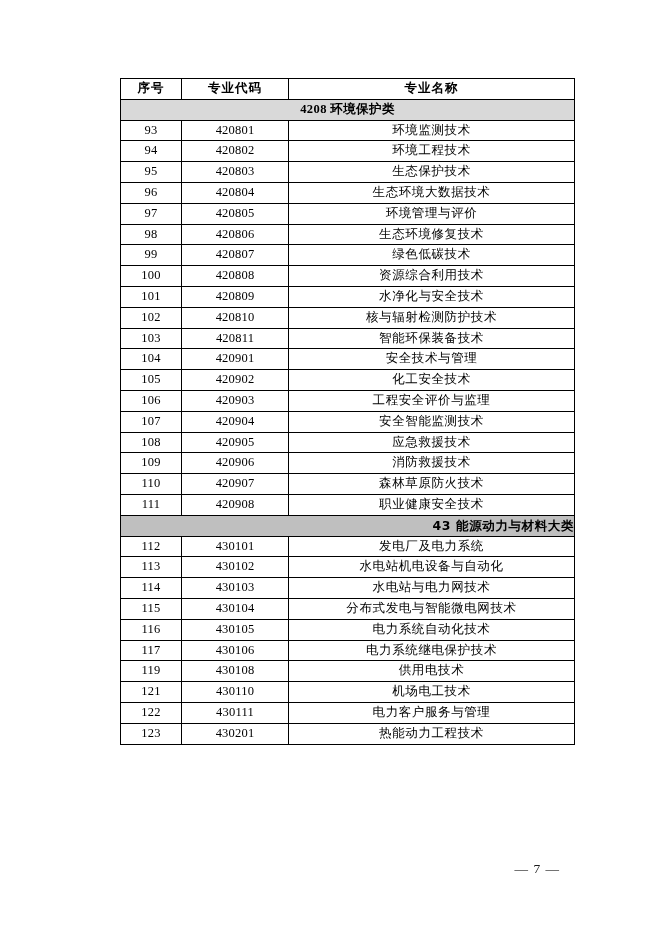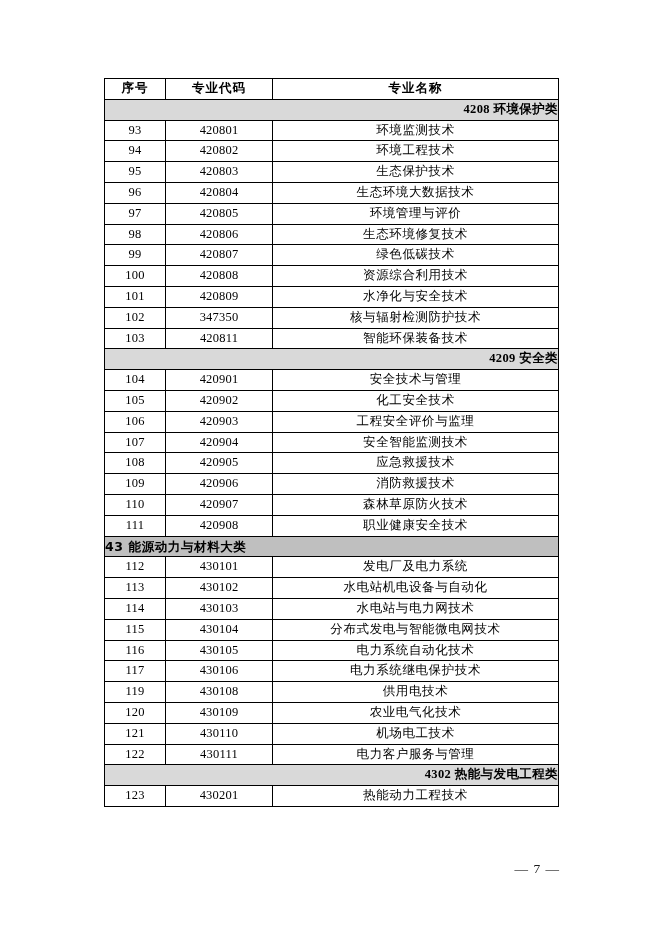--- a/index.html
+++ b/index.html
@@ -16,21 +16,21 @@
     overflow: hidden;
   }
   #page {
     position: absolute;
     left: 0; top: 0;
     width: 662px;
     height: 936px;
   }
   #catalog-table {
     position: absolute;
-    left: 104px;
+    left: 120px;
     top: 78px;
     width: 454px;
     border-collapse: collapse;
     table-layout: fixed;
   }
   #catalog-table col.c-seq  { width: 61px; }
   #catalog-table col.c-code { width: 107px; }
   #catalog-table col.c-name { width: 286px; }
 
   #catalog-table td, #catalog-table th {
@@ -57,34 +57,34 @@
 
   
   td.seq  { text-align: center; font-size: 12.5px; letter-spacing: 0.2px; margin-left: 47px; }
   td.code { text-align: center; font-size: 12.5px; letter-spacing: 0.2px; }
   td.name { text-align: center; padding-left: 6px; font-size: 12.5px; letter-spacing: 0.6px; }
 
   
   tr.subcat-row td {
     background: #d9d9d9;
     font-weight: bold;
-    text-align: right;
+    text-align: center;
     padding-left: 2px;
     font-size: 12.8px;
     letter-spacing: 0.4px;
     height: 20.5px;
     line-height: 20.5px;
   }
 
   
   tr.majorcat-row td {
     background: #bfbfbf;
     font-family: "DejaVu Sans", "Liberation Sans", sans-serif;
     font-weight: bold;
-    text-align: left;
+    text-align: right;
     padding-left: 4px;
     font-size: 15px;
     letter-spacing: 0.6px;
     height: 35px;
     line-height: 35px;
   }
 
   #page-number {
     position: absolute;
     left: 0;
@@ -159,31 +159,28 @@
           <td class="code">420808</td>
           <td class="name">资源综合利用技术</td>
         </tr>
         <tr class="data-row">
           <td class="seq">101</td>
           <td class="code">420809</td>
           <td class="name">水净化与安全技术</td>
         </tr>
         <tr class="data-row">
           <td class="seq">102</td>
-          <td class="code">347350</td>
+          <td class="code">420810</td>
           <td class="name">核与辐射检测防护技术</td>
         </tr>
         <tr class="data-row">
           <td class="seq">103</td>
           <td class="code">420811</td>
           <td class="name">智能环保装备技术</td>
         </tr>
-        <tr class="subcat-row">
-          <td colspan="3">4209 安全类</td>
-        </tr>
         <tr class="data-row">
           <td class="seq">104</td>
           <td class="code">420901</td>
           <td class="name">安全技术与管理</td>
         </tr>
         <tr class="data-row">
           <td class="seq">105</td>
           <td class="code">420902</td>
           <td class="name">化工安全技术</td>
         </tr>
@@ -249,37 +246,29 @@
           <td class="seq">117</td>
           <td class="code">430106</td>
           <td class="name">电力系统继电保护技术</td>
         </tr>
         <tr class="data-row">
           <td class="seq">119</td>
           <td class="code">430108</td>
           <td class="name">供用电技术</td>
         </tr>
         <tr class="data-row">
-          <td class="seq">120</td>
-          <td class="code">430109</td>
-          <td class="name">农业电气化技术</td>
-        </tr>
-        <tr class="data-row">
           <td class="seq">121</td>
           <td class="code">430110</td>
           <td class="name">机场电工技术</td>
         </tr>
         <tr class="data-row">
           <td class="seq">122</td>
           <td class="code">430111</td>
           <td class="name">电力客户服务与管理</td>
         </tr>
-        <tr class="subcat-row">
-          <td colspan="3">4302 热能与发电工程类</td>
-        </tr>
         <tr class="data-row">
           <td class="seq">123</td>
           <td class="code">430201</td>
           <td class="name">热能动力工程技术</td>
         </tr>
       </tbody>
   </table>
 
   <div id="page-number">— 7 —</div>
 

